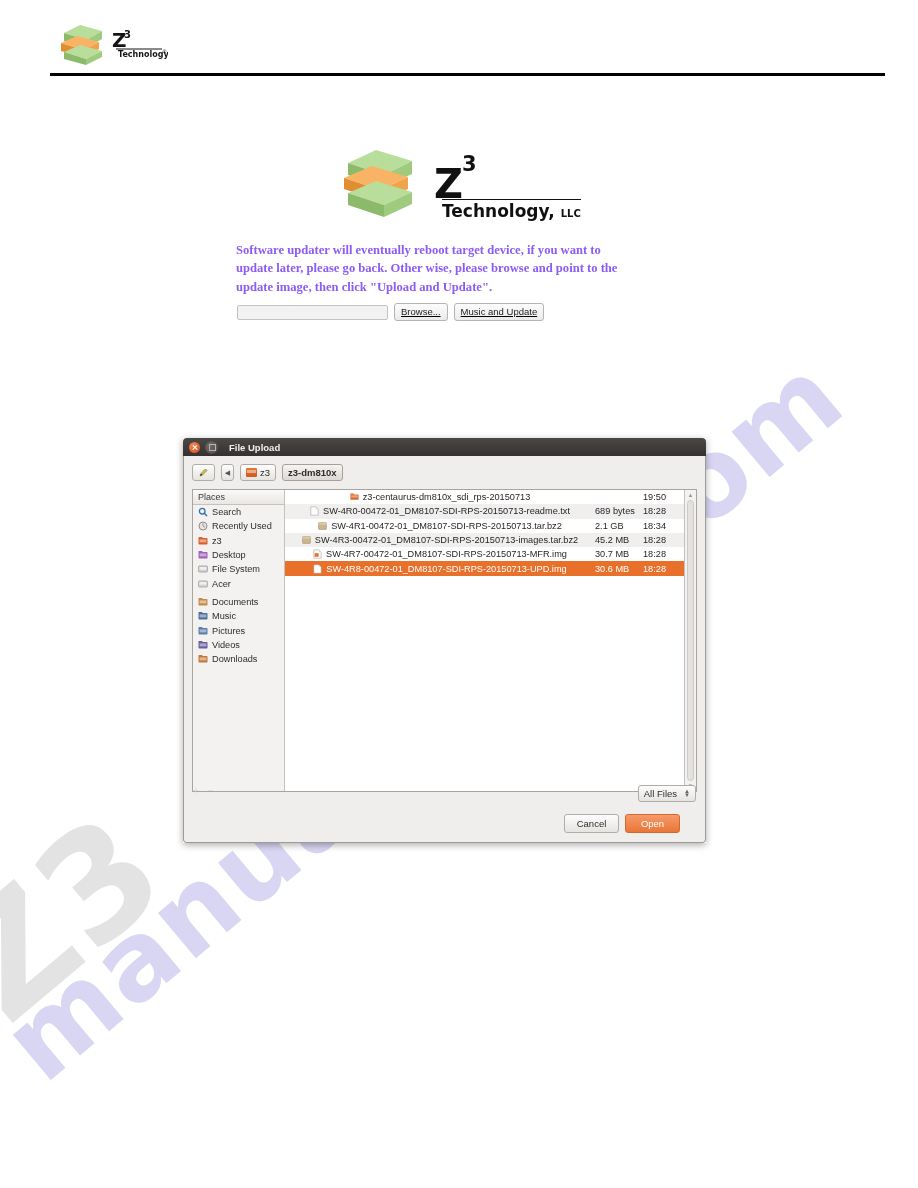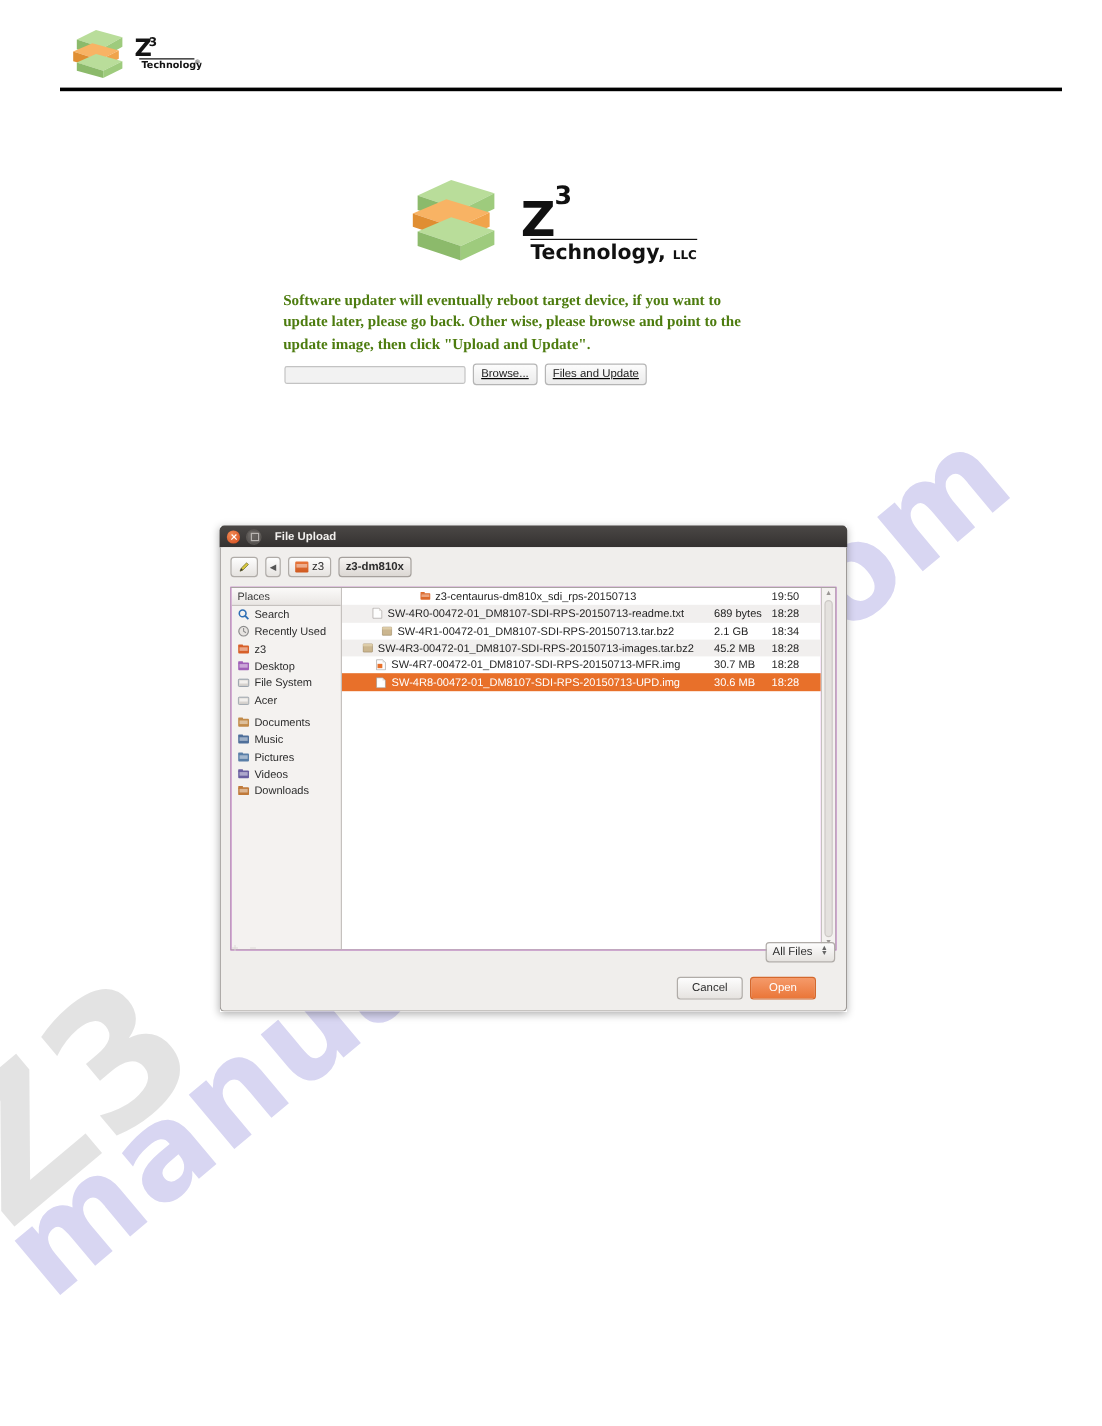--- a/index.html
+++ b/index.html
@@ -110,21 +110,21 @@
 
   #instructions {
     position: absolute;
     left: 236px;
     top: 241px;
     width: 385px;
     font-family: "Liberation Serif", serif;
     font-weight: bold;
     font-size: 12.6px;
     line-height: 1.45;
-    color: #4d7c0f;
+    color: #8b5cf6;
   }
 
   #upload-row {
     position: absolute;
     left: 237px;
     top: 303px;
     display: flex;
     align-items: center;
     gap: 6px;
     text-decoration: underline;
@@ -481,21 +481,21 @@
       <div id="brand-z3"><span>Z</span><sup>3</sup></div>
       <div id="brand-tech"><span>Technology,</span> <span class="llc">LLC</span></div>
     </div>
   </div>
 
   <div id="instructions">Software updater will eventually reboot target device, if you want to update later, please go back. Other wise, please browse and point to the update image, then click "Upload and Update".</div>
 
   <div id="upload-row">
     <input id="file-path-input" type="text" readonly="" placeholder="" style="">
     <button class="web-btn">Browse...</button>
-    <button class="web-btn">Files and Update</button>
+    <button class="web-btn">Music and Update</button>
   </div>
 
 </div>
 
 <div id="file-dialog">
 
   <div id="dialog-titlebar">
     <span class="tb-btn" id="titlebar-close"></span>
     <span class="tb-btn" id="titlebar-minmax"></span>
     <span id="dialog-title">File Upload</span>

